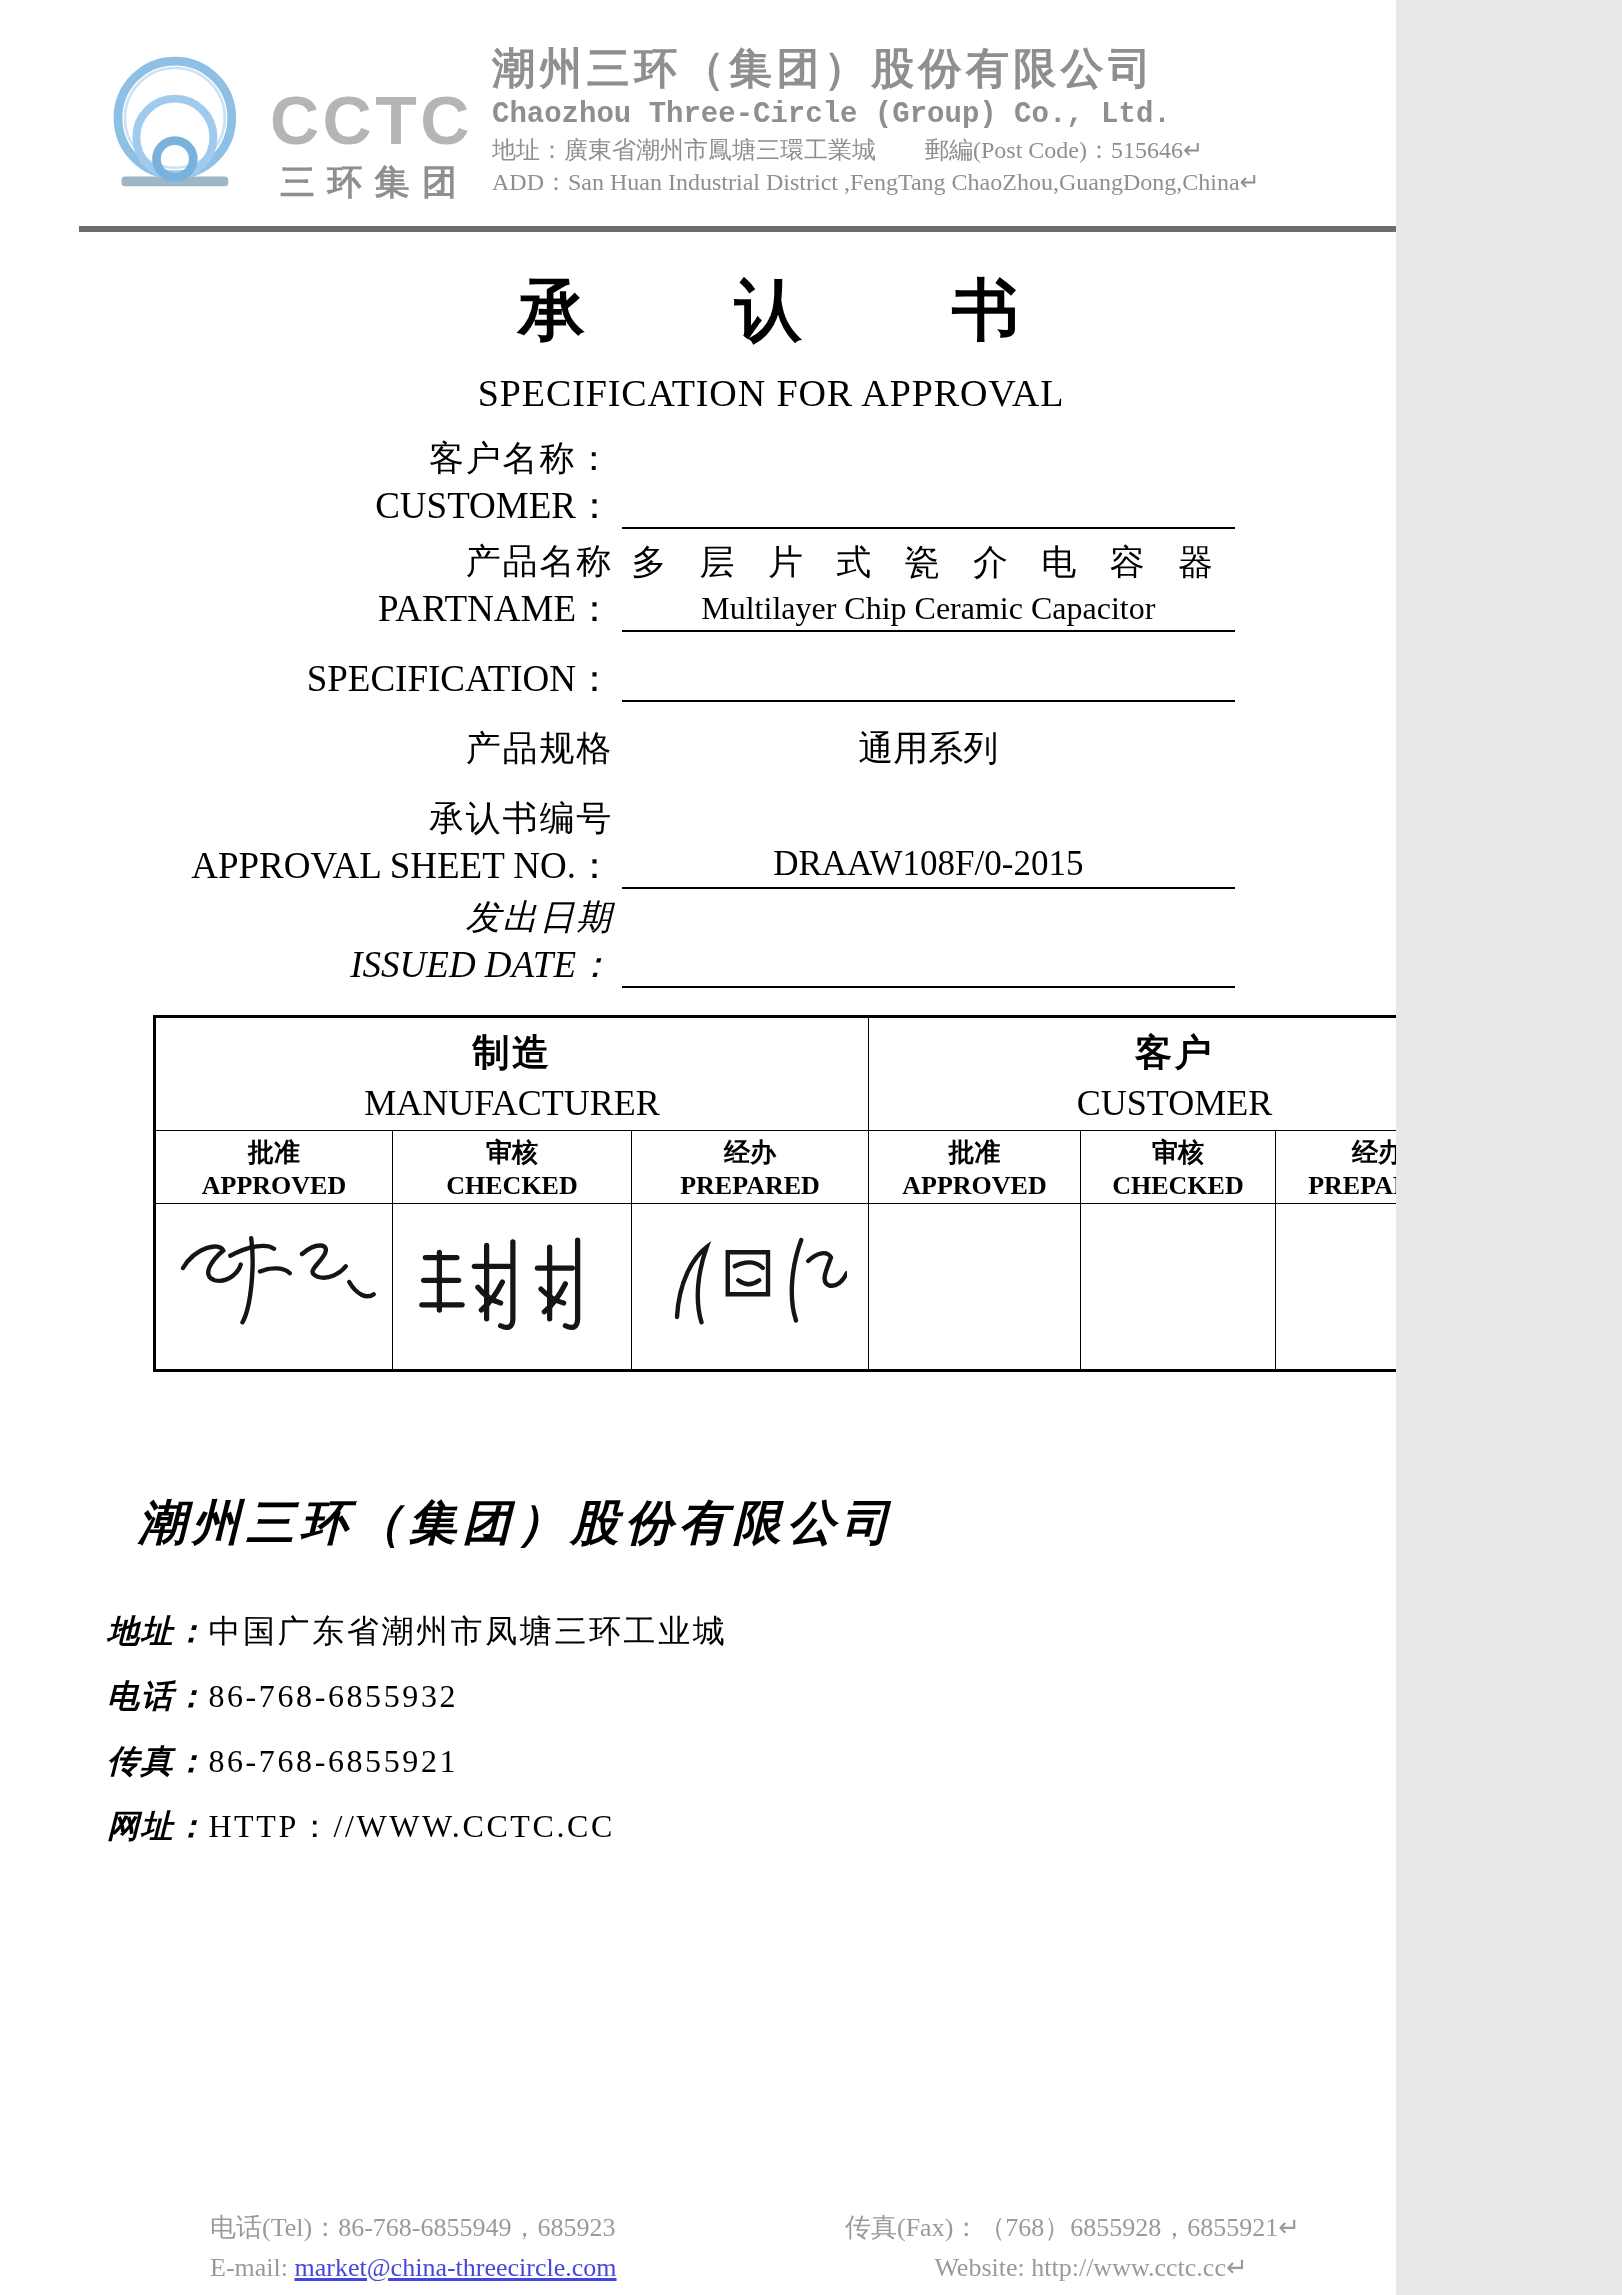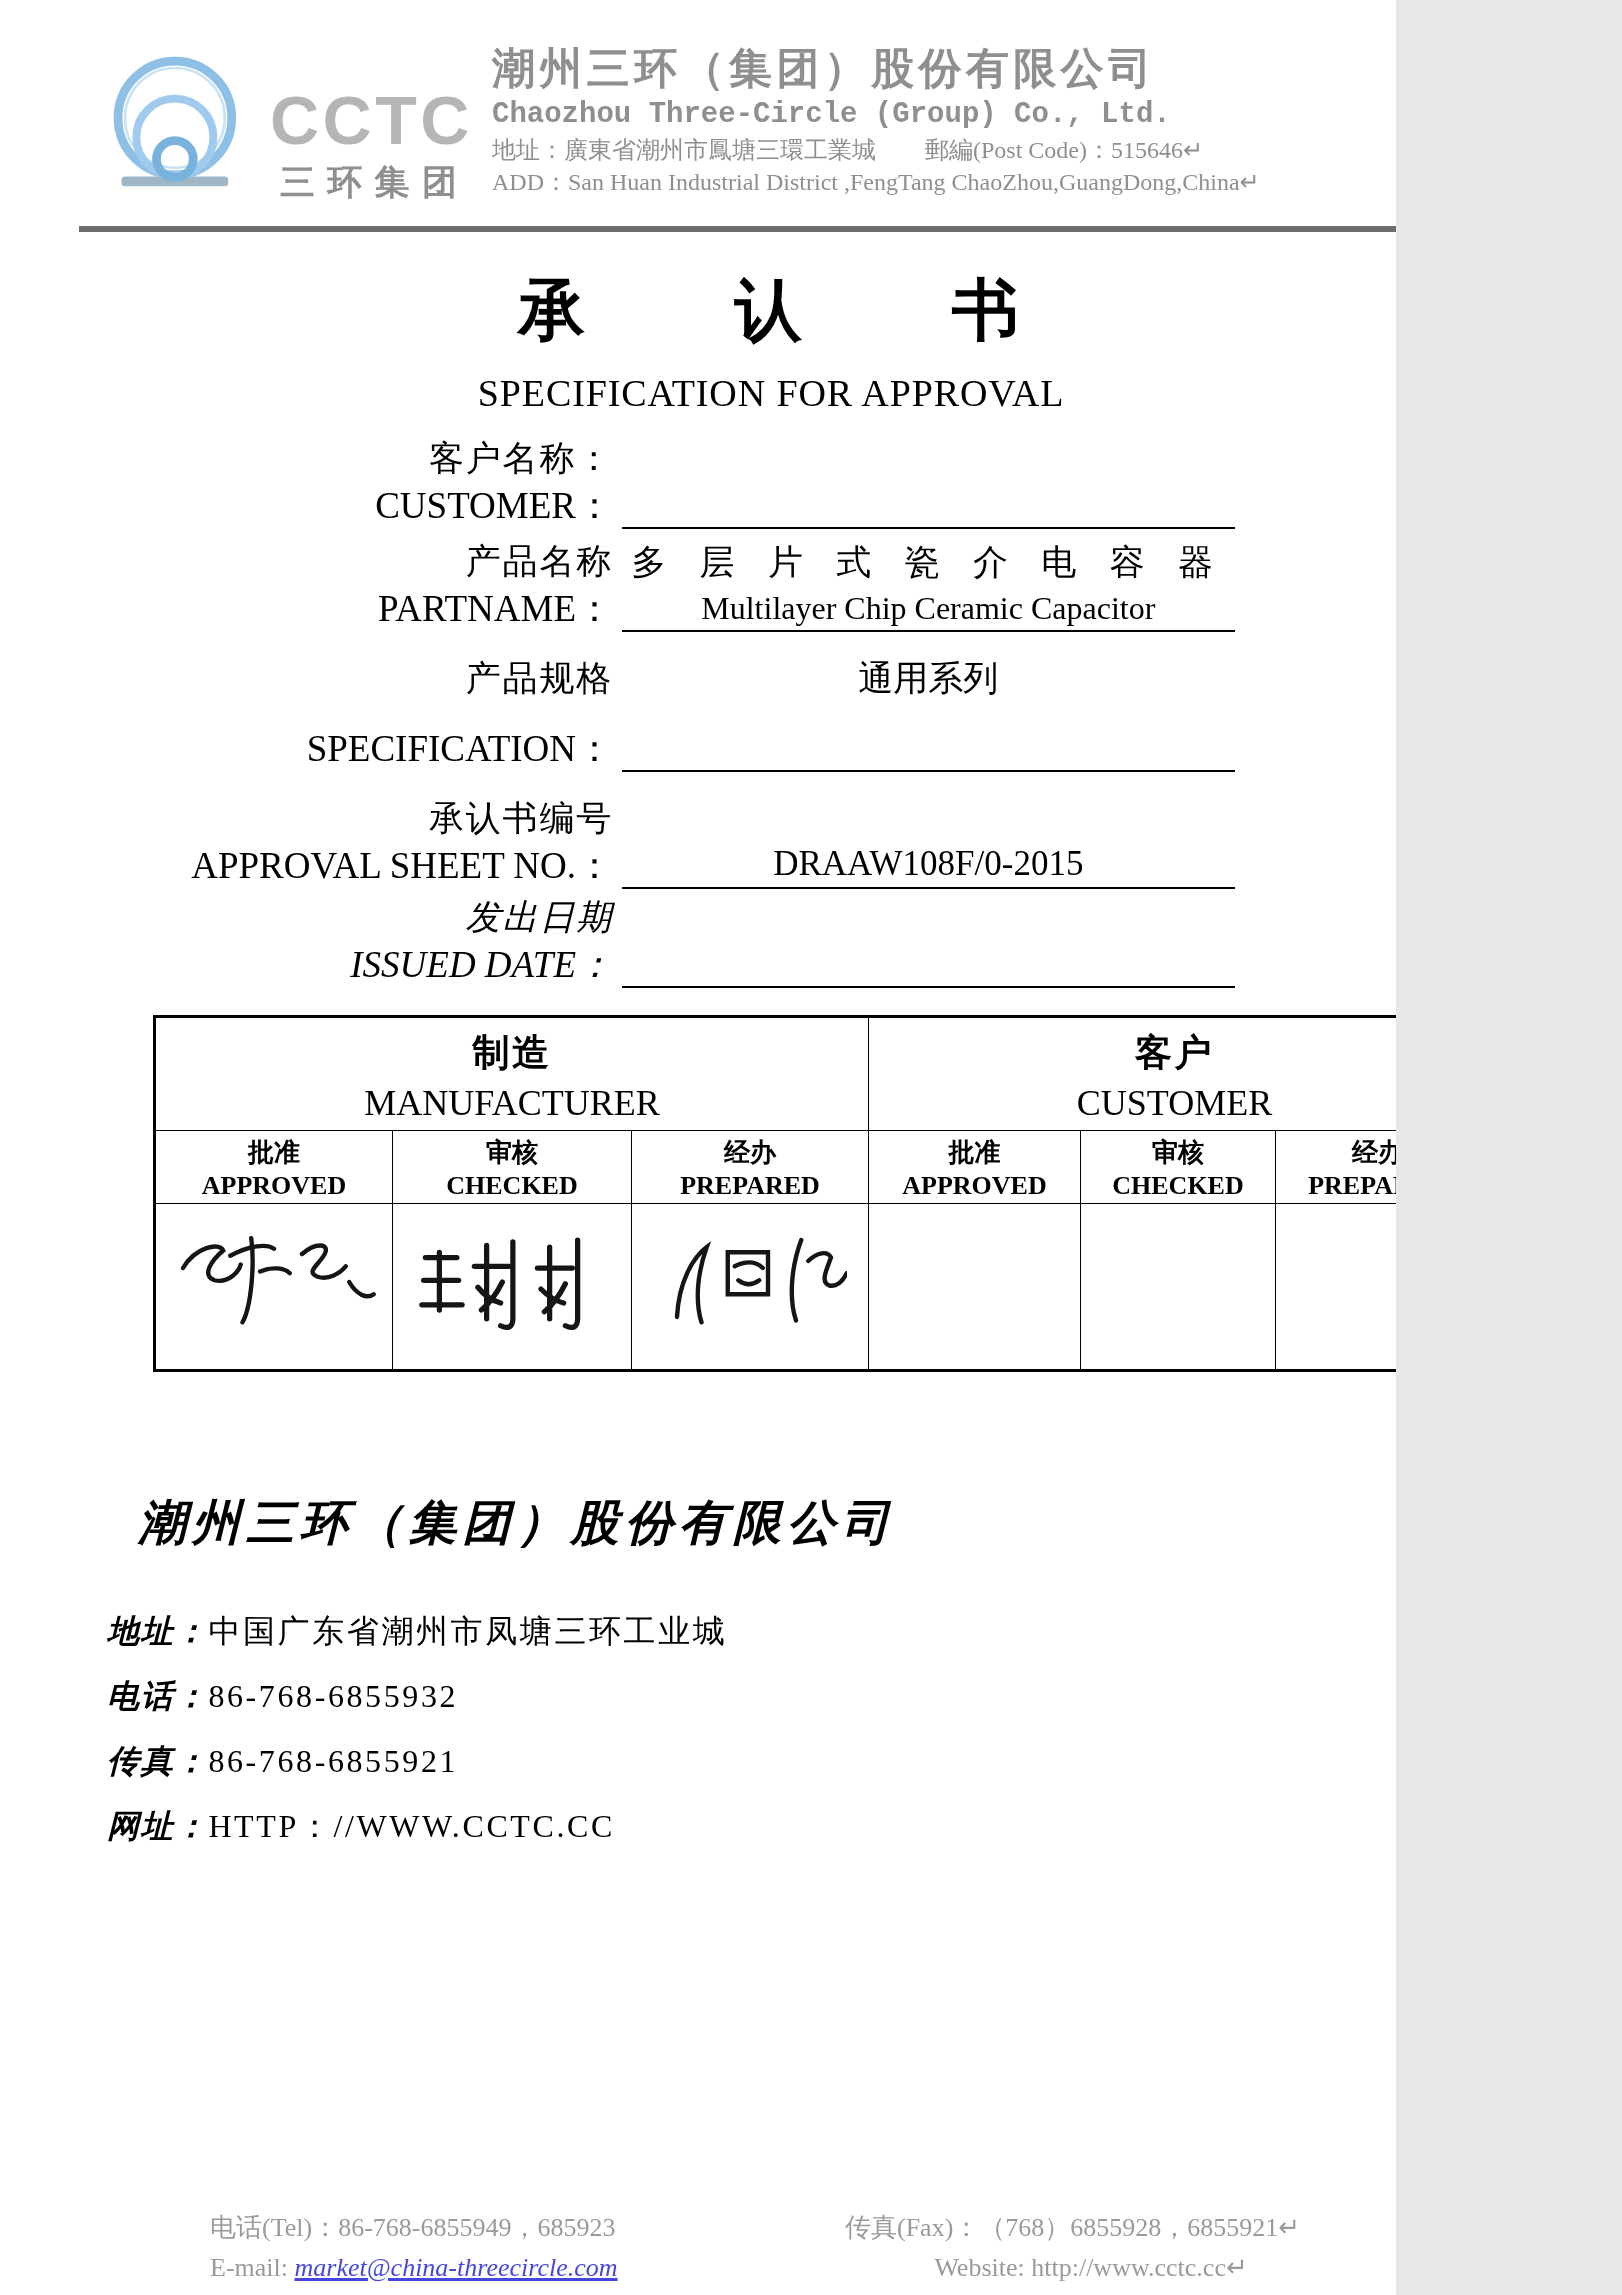--- a/index.html
+++ b/index.html
@@ -73,21 +73,21 @@
     font-size:48px;font-weight:bold;font-style:italic;letter-spacing:6.1px;
   }
   .contacts{position:absolute;left:107px;top:1610px;font-size:32px;}
   .contact-line{height:65px;line-height:42px;}
   .contact-label{font-weight:bold;font-style:italic;letter-spacing:1.8px;}
   .contact-value{font-size:32px;letter-spacing:2.6px;}
   
   .f-left{position:absolute;left:210px;top:2208px;color:#9a9a9a;font-size:26px;line-height:40px;}
   .f-right{position:absolute;left:845px;top:2208px;color:#9a9a9a;font-size:26px;line-height:40px;text-align:center;}
   .f-right .website-line{padding-left:37px;}
-  .email-link{color:#4646dd;text-decoration:underline;text-decoration-thickness:2.6px;cursor:pointer;font-style:italic;}
+  .email-link{color:#4646dd;text-decoration:underline;text-decoration-thickness:2.6px;cursor:pointer;}
   .page-number{position:absolute;left:1489px;top:2232px;font-size:32px;color:#111;}
 </style>
 </head>
 <body>
 
 <div class="page">
 
   <div>
     <svg class="logo-svg" viewBox="0 0 192 170">
       <rect x="36" y="149" width="122" height="11" rx="4" fill="#9fb6c6"></rect>
@@ -129,35 +129,35 @@
       <div class="flabels">
         <div class="lab-cn">产品名称</div>
         <div class="lab-en">PARTNAME：</div>
       </div>
       <div class="fvalue u">
         <div class="val-cn">多 层 片 式 瓷 介 电 容 器</div>
         <div class="val-en">Multilayer Chip Ceramic Capacitor</div>
       </div>
     </div>
 
+    <div class="frow mt36">
+      <div class="flabels">
+        <div class="lab-en">SPECIFICATION：</div>
+      </div>
+      <div class="fvalue u">
+        <div class="val-plain spacer-min"></div>
+      </div>
+    </div>
+
     <div class="frow mt26">
       <div class="flabels">
         <div class="lab-cn">产品规格</div>
       </div>
       <div class="fvalue">
         <div class="val-plain">通用系列</div>
-      </div>
-    </div>
-
-    <div class="frow mt36">
-      <div class="flabels">
-        <div class="lab-en">SPECIFICATION：</div>
-      </div>
-      <div class="fvalue u">
-        <div class="val-plain spacer-min"></div>
       </div>
     </div>
 
     <div class="frow mt26">
       <div class="flabels">
         <div class="lab-cn">承认书编号</div>
         <div class="lab-en">APPROVAL SHEET NO.：</div>
       </div>
       <div class="fvalue u">
         <div class="val-plain">DRAAW108F/0-2015</div>

